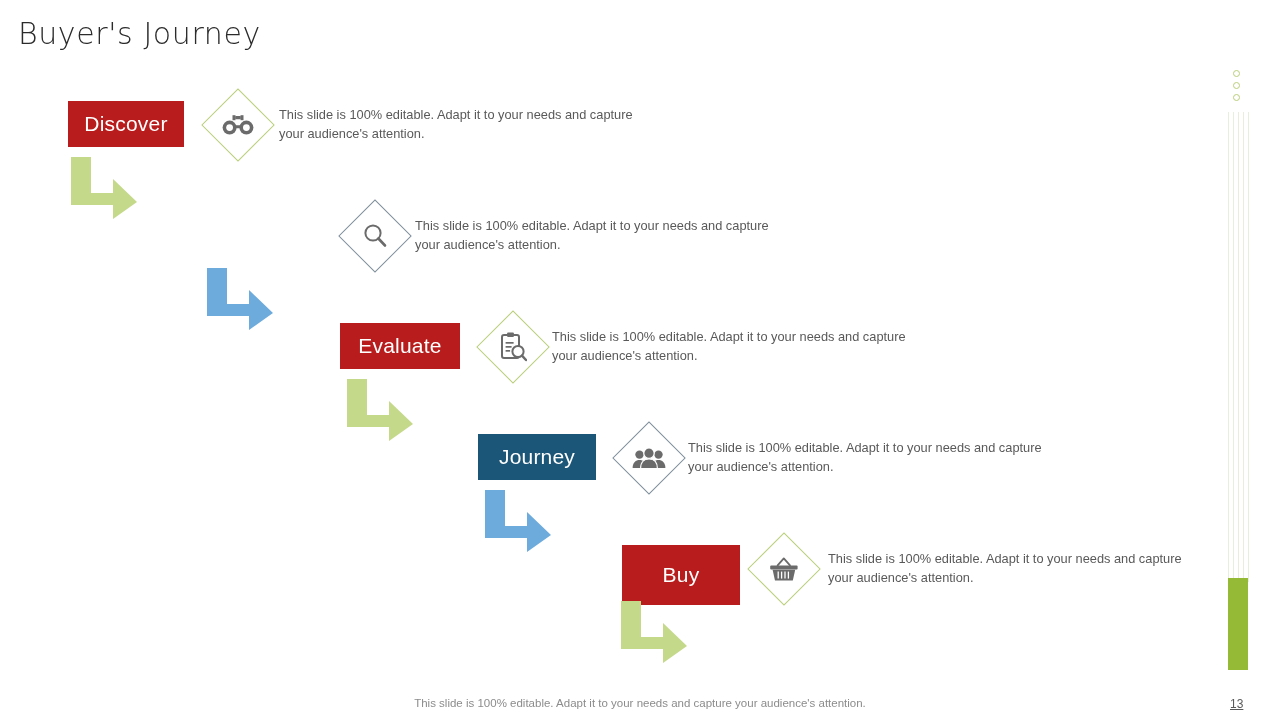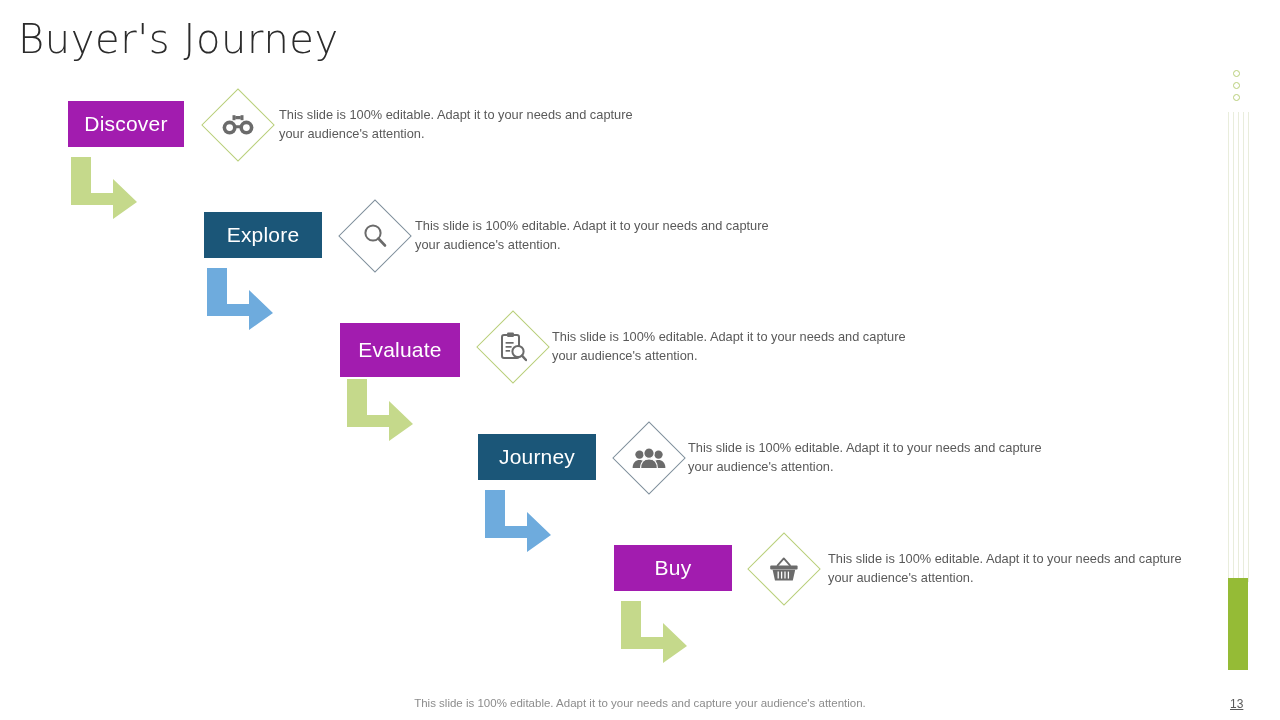--- a/index.html
+++ b/index.html
@@ -14,21 +14,21 @@
     overflow: hidden;
     font-family: "Liberation Sans", sans-serif;
     -webkit-font-smoothing: antialiased;
   }
 
   
   #slide-title {
     position: absolute;
     left: 18px;
     top: 16px;
-    font-size: 40px;
+    font-size: 30px;
     font-weight: 300;
     letter-spacing: 0.6px;
     color: #2b2b2b;
     font-family: "DejaVu Sans", sans-serif;
     white-space: nowrap;
   }
 
   
   .stage {
     position: absolute;
@@ -40,21 +40,21 @@
     display: flex;
     align-items: center;
     justify-content: center;
     color: #ffffff;
     font-size: 21px;
     font-weight: 400;
     font-family: "Liberation Sans", sans-serif;
     letter-spacing: 0.2px;
     box-sizing: border-box;
   }
-  .stage-label.green { background: #a21caf; align-items: center; }
+  .stage-label.green { background: #b91c1c; align-items: center; }
   .stage-label.blue  { background: #1b5678; }
 
   
   .diamond-wrap {
     position: absolute;
     width: 74px;
     height: 74px;
   }
   .diamond-shape {
     position: absolute;
@@ -189,23 +189,20 @@
 
   <div class="elbow-arrow" style="left:1px; top:56px;">
     <svg width="72" height="62" viewBox="0 0 72 62" aria-hidden="true">
       <path d="M2 0 H22 V36 H44 V22 L68 45 L44 62 V48 H2 Z" fill="#c5d98b"></path>
     </svg>
   </div>
 </div>
 
 <div class="stage" style="left:204px; top:212px; width:1100px; height:120px;">
 
-  <div class="stage-label blue" style="width:118px; height:46px;">
-    <span>Explore</span>
-  </div>
 
   <div class="diamond-wrap" style="left:134px; top:-13px;">
     <div class="diamond-shape blue"></div>
     <div class="diamond-icon">
       <svg width="28" height="28" viewBox="0 0 28 28" fill="none" stroke="currentColor" stroke-width="2" aria-hidden="true">
         <circle cx="12" cy="11" r="7.6"></circle>
         <line x1="17.4" y1="16.5" x2="24" y2="23.5" stroke-width="2.6" stroke-linecap="round"></line>
       </svg>
     </div>
   </div>
@@ -214,21 +211,21 @@
 
   <div class="elbow-arrow" style="left:1px; top:56px;">
     <svg width="72" height="62" viewBox="0 0 72 62" aria-hidden="true">
       <path d="M2 0 H22 V36 H44 V22 L68 45 L44 62 V48 H2 Z" fill="#6eabdd"></path>
     </svg>
   </div>
 </div>
 
 <div class="stage" style="left:340px; top:323px; width:1100px; height:120px;">
 
-  <div class="stage-label green" style="width:120px; height:54px;">
+  <div class="stage-label green" style="width:120px; height:46px;">
     <span>Evaluate</span>
   </div>
 
   <div class="diamond-wrap" style="left:136px; top:-13px;">
     <div class="diamond-shape green"></div>
     <div class="diamond-icon">
       <svg width="28" height="30" viewBox="0 0 28 30" fill="currentColor" aria-hidden="true">
         <rect x="3" y="3" width="17" height="23" rx="2" fill="none" stroke="currentColor" stroke-width="2"></rect>
         <rect x="8" y="0.6" width="7" height="4.4" rx="1.2"></rect>
         <rect x="6.6" y="10" width="8" height="1.7"></rect>
@@ -273,21 +270,21 @@
 
   <div class="elbow-arrow" style="left:5px; top:56px;">
     <svg width="72" height="62" viewBox="0 0 72 62" aria-hidden="true">
       <path d="M2 0 H22 V36 H44 V22 L68 45 L44 62 V48 H2 Z" fill="#6eabdd"></path>
     </svg>
   </div>
 </div>
 
 <div class="stage" style="left:614px; top:545px; width:1100px; height:120px;">
 
-  <div class="stage-label green" style="width:118px; height:46px;">
+  <div class="stage-label green" style="width:118px; height:60px;margin-left:8px;">
     <span>Buy</span>
   </div>
 
   <div class="diamond-wrap" style="left:133px; top:-13px;">
     <div class="diamond-shape green"></div>
     <div class="diamond-icon">
       <svg width="30" height="26" viewBox="0 0 30 26" fill="currentColor" aria-hidden="true">
         <path d="M8.6 9.4 L14.8 2.4 L21 9.4" fill="none" stroke="currentColor" stroke-width="1.8" stroke-linecap="round" stroke-linejoin="round"></path>
         <rect x="1.2" y="9.4" width="27.4" height="4.0" rx="1"></rect>
         <path d="M3.6 13.8 H26.2 L23.8 24.4 H6.0 Z"></path>

